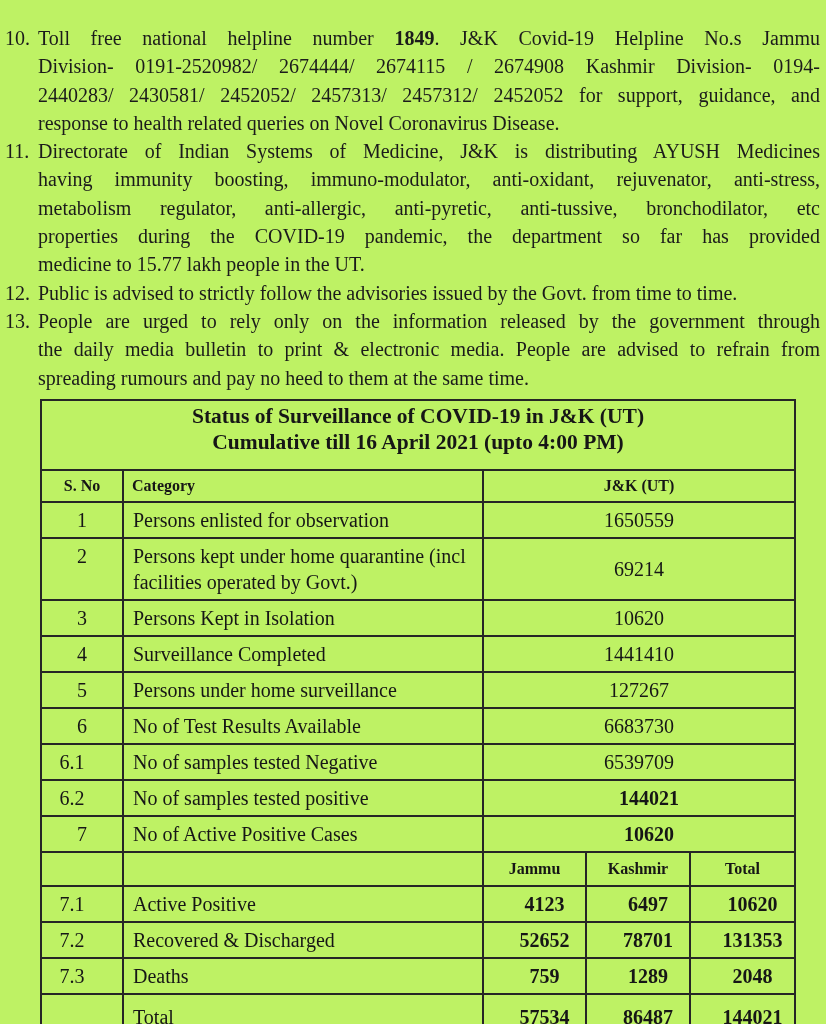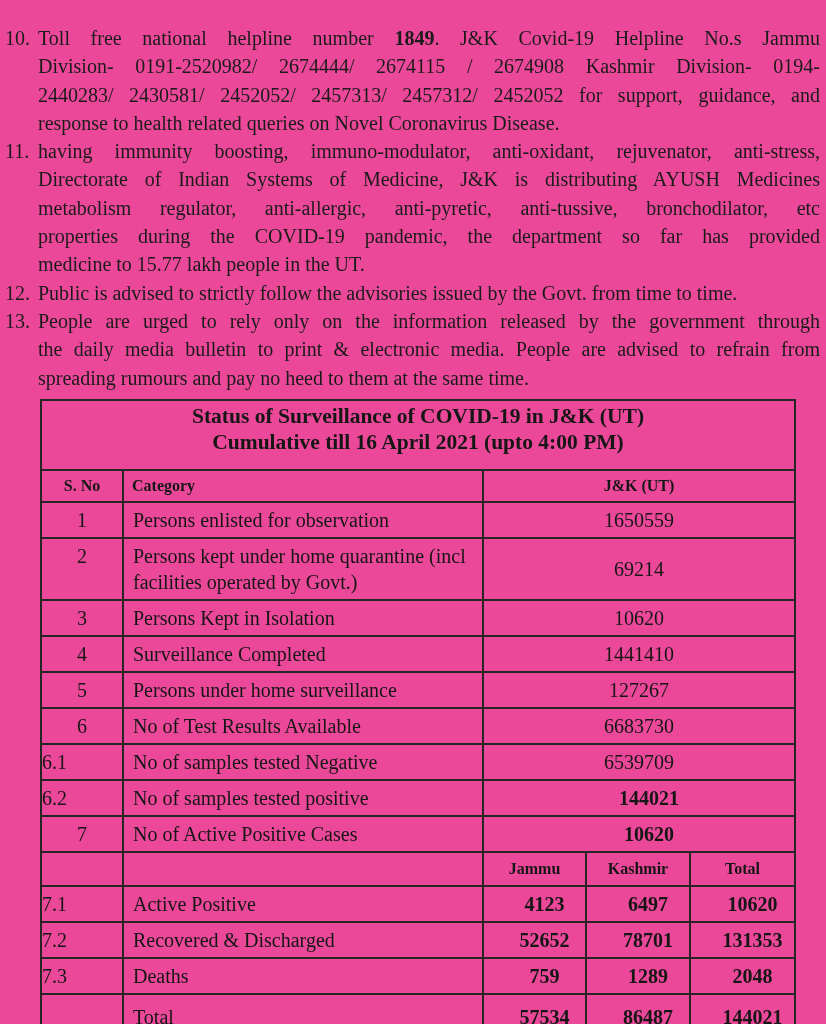--- a/index.html
+++ b/index.html
@@ -2,21 +2,21 @@
 <html><head>
 <meta charset="utf-8">
 <style>
   html, body { margin: 0; padding: 0; background: #ffffff; }
   .page {
     position: relative;
     width: 826px;
     height: 1024px;
     box-sizing: border-box;
     padding: 24px 6px 0 5px;
-    background: #ec4899;
+    background: #bef264;
     color: #1b1b1b;
     font-family: "Liberation Serif", "DejaVu Serif", serif;
     overflow: hidden;
   }
   
   .adv-list { width: 815px; }
   .list-item { position: relative; padding-left: 33px; }
   .item-number { position: absolute; left: 0; top: 0; font-size: 20px; line-height: 28.3px; }
   .jline {
     font-size: 20px;
@@ -42,21 +42,21 @@
     font-weight: bold;
     text-align: center;
     font-size: 21.5px;
     line-height: 28.5px;
     padding: 2px 0 14px 0;
   }
   td.hdr { font-weight: bold; font-size: 16px; padding: 2px 0; }
   td.hdr.cat-h { text-align: left; padding-left: 8px; margin-top: 39px; }
   td.hdr.center { text-align: center; }
   td.sno { text-align: center; vertical-align: top; padding: 4px 0; }
-  td.sno.right { text-align: left; padding-right: 20px; }
+  td.sno.right { text-align: center; padding-right: 20px; }
   td.cat { text-align: left; padding: 4px 6px 4px 9px; }
   td.val { text-align: center; padding: 4px 0; border-radius: 12px; }
   td.bold-val { font-weight: bold; padding-left: 20px; }
   tr.tall-row td { height: 37px; vertical-align: middle; }
   td.empty-cell { height: 30px; }
 </style>
 </head>
 <body>
 
 <div class="page">
@@ -66,22 +66,22 @@
     <div class="list-item">
       <span class="item-number">10.</span>
       <div class="jline"><span>Toll free national helpline number </span><span class="bold">1849</span><span>. J&amp;K Covid-19 Helpline No.s Jammu</span></div>
       <div class="jline">Division- 0191-2520982/ 2674444/ 2674115 / 2674908 Kashmir Division- 0194-</div>
       <div class="jline">2440283/ 2430581/ 2452052/ 2457313/ 2457312/ 2452052 for support, guidance, and</div>
       <div class="jline last-line">response to health related queries on Novel Coronavirus Disease.</div>
     </div>
 
     <div class="list-item">
       <span class="item-number">11.</span>
+      <div class="jline">Directorate of Indian Systems of Medicine, J&amp;K is distributing AYUSH Medicines</div>
       <div class="jline">having immunity boosting, immuno-modulator, anti-oxidant, rejuvenator, anti-stress,</div>
-      <div class="jline">Directorate of Indian Systems of Medicine, J&amp;K is distributing AYUSH Medicines</div>
       <div class="jline">metabolism regulator, anti-allergic, anti-pyretic, anti-tussive, bronchodilator, etc</div>
       <div class="jline">properties during the COVID-19 pandemic, the department so far has provided</div>
       <div class="jline last-line">medicine to 15.77 lakh people in the UT.</div>
     </div>
 
     <div class="list-item">
       <span class="item-number">12.</span>
       <div class="jline last-line">Public is advised to strictly follow the advisories issued by the Govt. from time to time.</div>
     </div>
 

